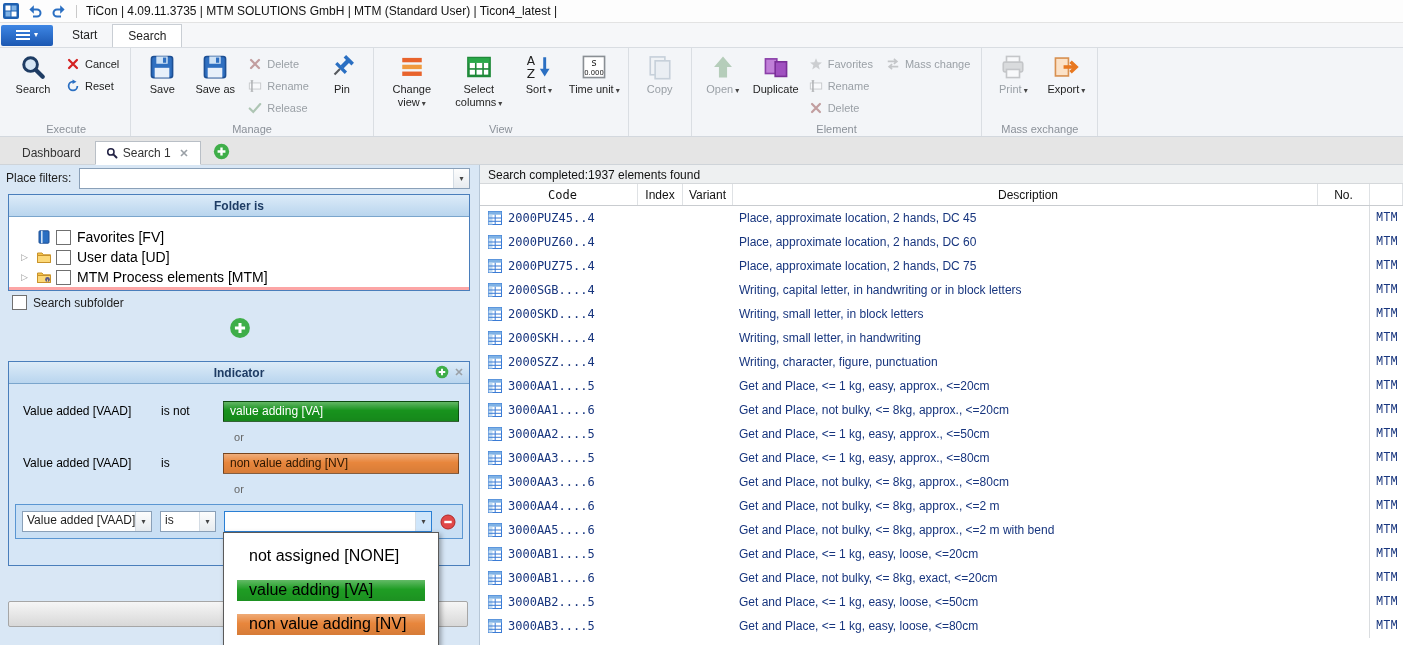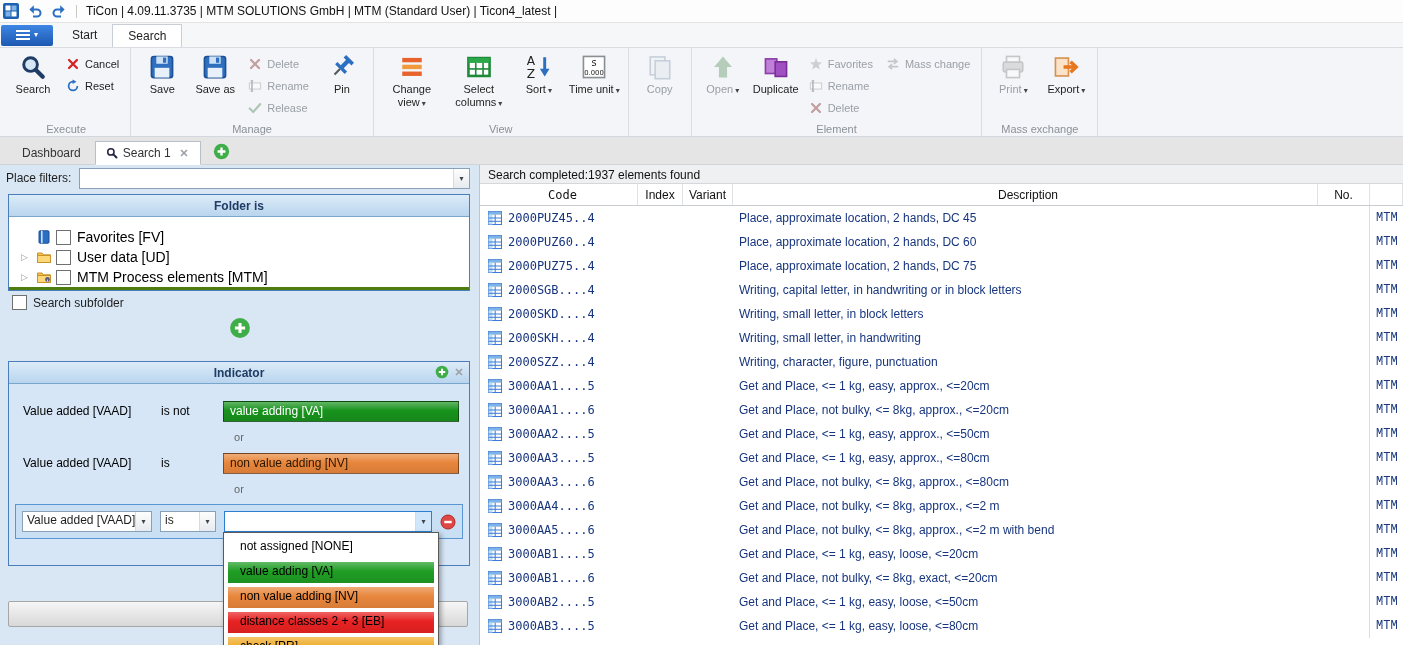--- a/index.html
+++ b/index.html
@@ -56,21 +56,21 @@
 
   
   .filtersrow{position:absolute;top:3px;left:6px;right:9px;height:20px;display:flex;align-items:center;gap:8px;}
   .combo{background:#fff;border:1px solid #8aa0b8;height:19px;display:flex;align-items:stretch;}
   .combo .cval{flex:1;padding:1px 4px;font-size:12px;white-space:nowrap;overflow:hidden;}
   .combo .cbtn{width:15px;display:flex;align-items:center;justify-content:center;font-size:8px;color:#444;
                border-left:1px solid #d4dce4;background:linear-gradient(#fdfdfd,#e7ebef);}
   .combo.focused{border-color:#2a7fd4;}
   .combo.focused .cbtn{background:#cfe6fb;}
   .filterscombo{flex:1;}
-  .groupbox{position:absolute;border:1px solid #4a7ebb;background:#4d7c0f;}
+  .groupbox{position:absolute;border:1px solid #4a7ebb;background:#fca5a5;}
   .gbhead{height:21px;background:linear-gradient(#dcebf8,#b9d5ee);border-bottom:1px solid #7aa5cc;
           display:flex;align-items:center;justify-content:center;font-weight:bold;color:#1e3c64;font-size:12px;position:relative;}
   .folderbox{top:29px;left:8px;width:460px;height:95px;}
   .folderbody{padding-top:10px;background:#fff;}
   .frow{height:20px;display:flex;align-items:center;padding-left:8px;gap:4px;}
   .expander{width:15px;text-align:center;color:#9a9a9a;font-size:9px;}
   .frow .icon{width:16px;height:16px;}
   .checkbox{width:13px;height:13px;background:#fff;border:1px solid #707070;flex:none;}
   .flabel{font-size:14px;color:#000;margin-left:2px;}
   .subrow{position:absolute;top:130px;left:12px;display:flex;align-items:center;gap:6px;}
@@ -89,21 +89,21 @@
   .orrow{height:30px;display:flex;align-items:center;justify-content:center;color:#666;font-size:11px;}
   .editbox{margin:0 6px;border:1px solid #5a96d2;background:#c9dff4;height:35px;display:flex;align-items:center;padding:0 6px;gap:8px;box-sizing:border-box;}
   .combo-field{width:128px;}
   .combo-op{width:54px;}
   .combo-value{flex:1;}
   .minusbtn{width:16px;height:16px;flex:none;}
   .bottombar{position:absolute;top:436px;left:8px;width:460px;height:26px;box-sizing:border-box;
              background:linear-gradient(#f6f6f6,#d8d8d8);border:1px solid #a6a6a6;border-radius:2px;}
   .valuedropdown{position:absolute;top:367px;left:223px;width:214px;background:#fff;border:1px solid #5a5a5a;
                  box-shadow:2px 2px 5px rgba(0,0,0,.35);z-index:30;}
-  .ddopt{height:19px;line-height:17px;padding:1px 12px;margin:4px;font-size:12px;color:#000;white-space:nowrap;overflow:hidden;
+  .ddopt{height:19px;line-height:17px;padding:1px 12px;margin:13px;font-size:16px;color:#000;white-space:nowrap;overflow:hidden;
          background-image:linear-gradient(rgba(255,255,255,.30),rgba(255,255,255,0) 45%,rgba(0,0,0,.08));}
   .ddopt.plain{background-image:none;}
 
   
   .statusbar{height:19px;background:#eef0f1;border-bottom:1px solid #d5d8db;font-size:12px;color:#111;
              padding:3px 0 0 8px;box-sizing:border-box;}
   .tablehead{height:21px;display:flex;background:#fff;border-bottom:1px solid #c9ccd0;font-size:12px;color:#111;}
   .hc{display:flex;align-items:center;justify-content:center;border-right:1px solid #dfe2e5;box-sizing:border-box;}
   .tablebody{flex:1;overflow:hidden;}
   .trow{height:24px;display:flex;align-items:center;font-size:12px;color:#17357e;}

